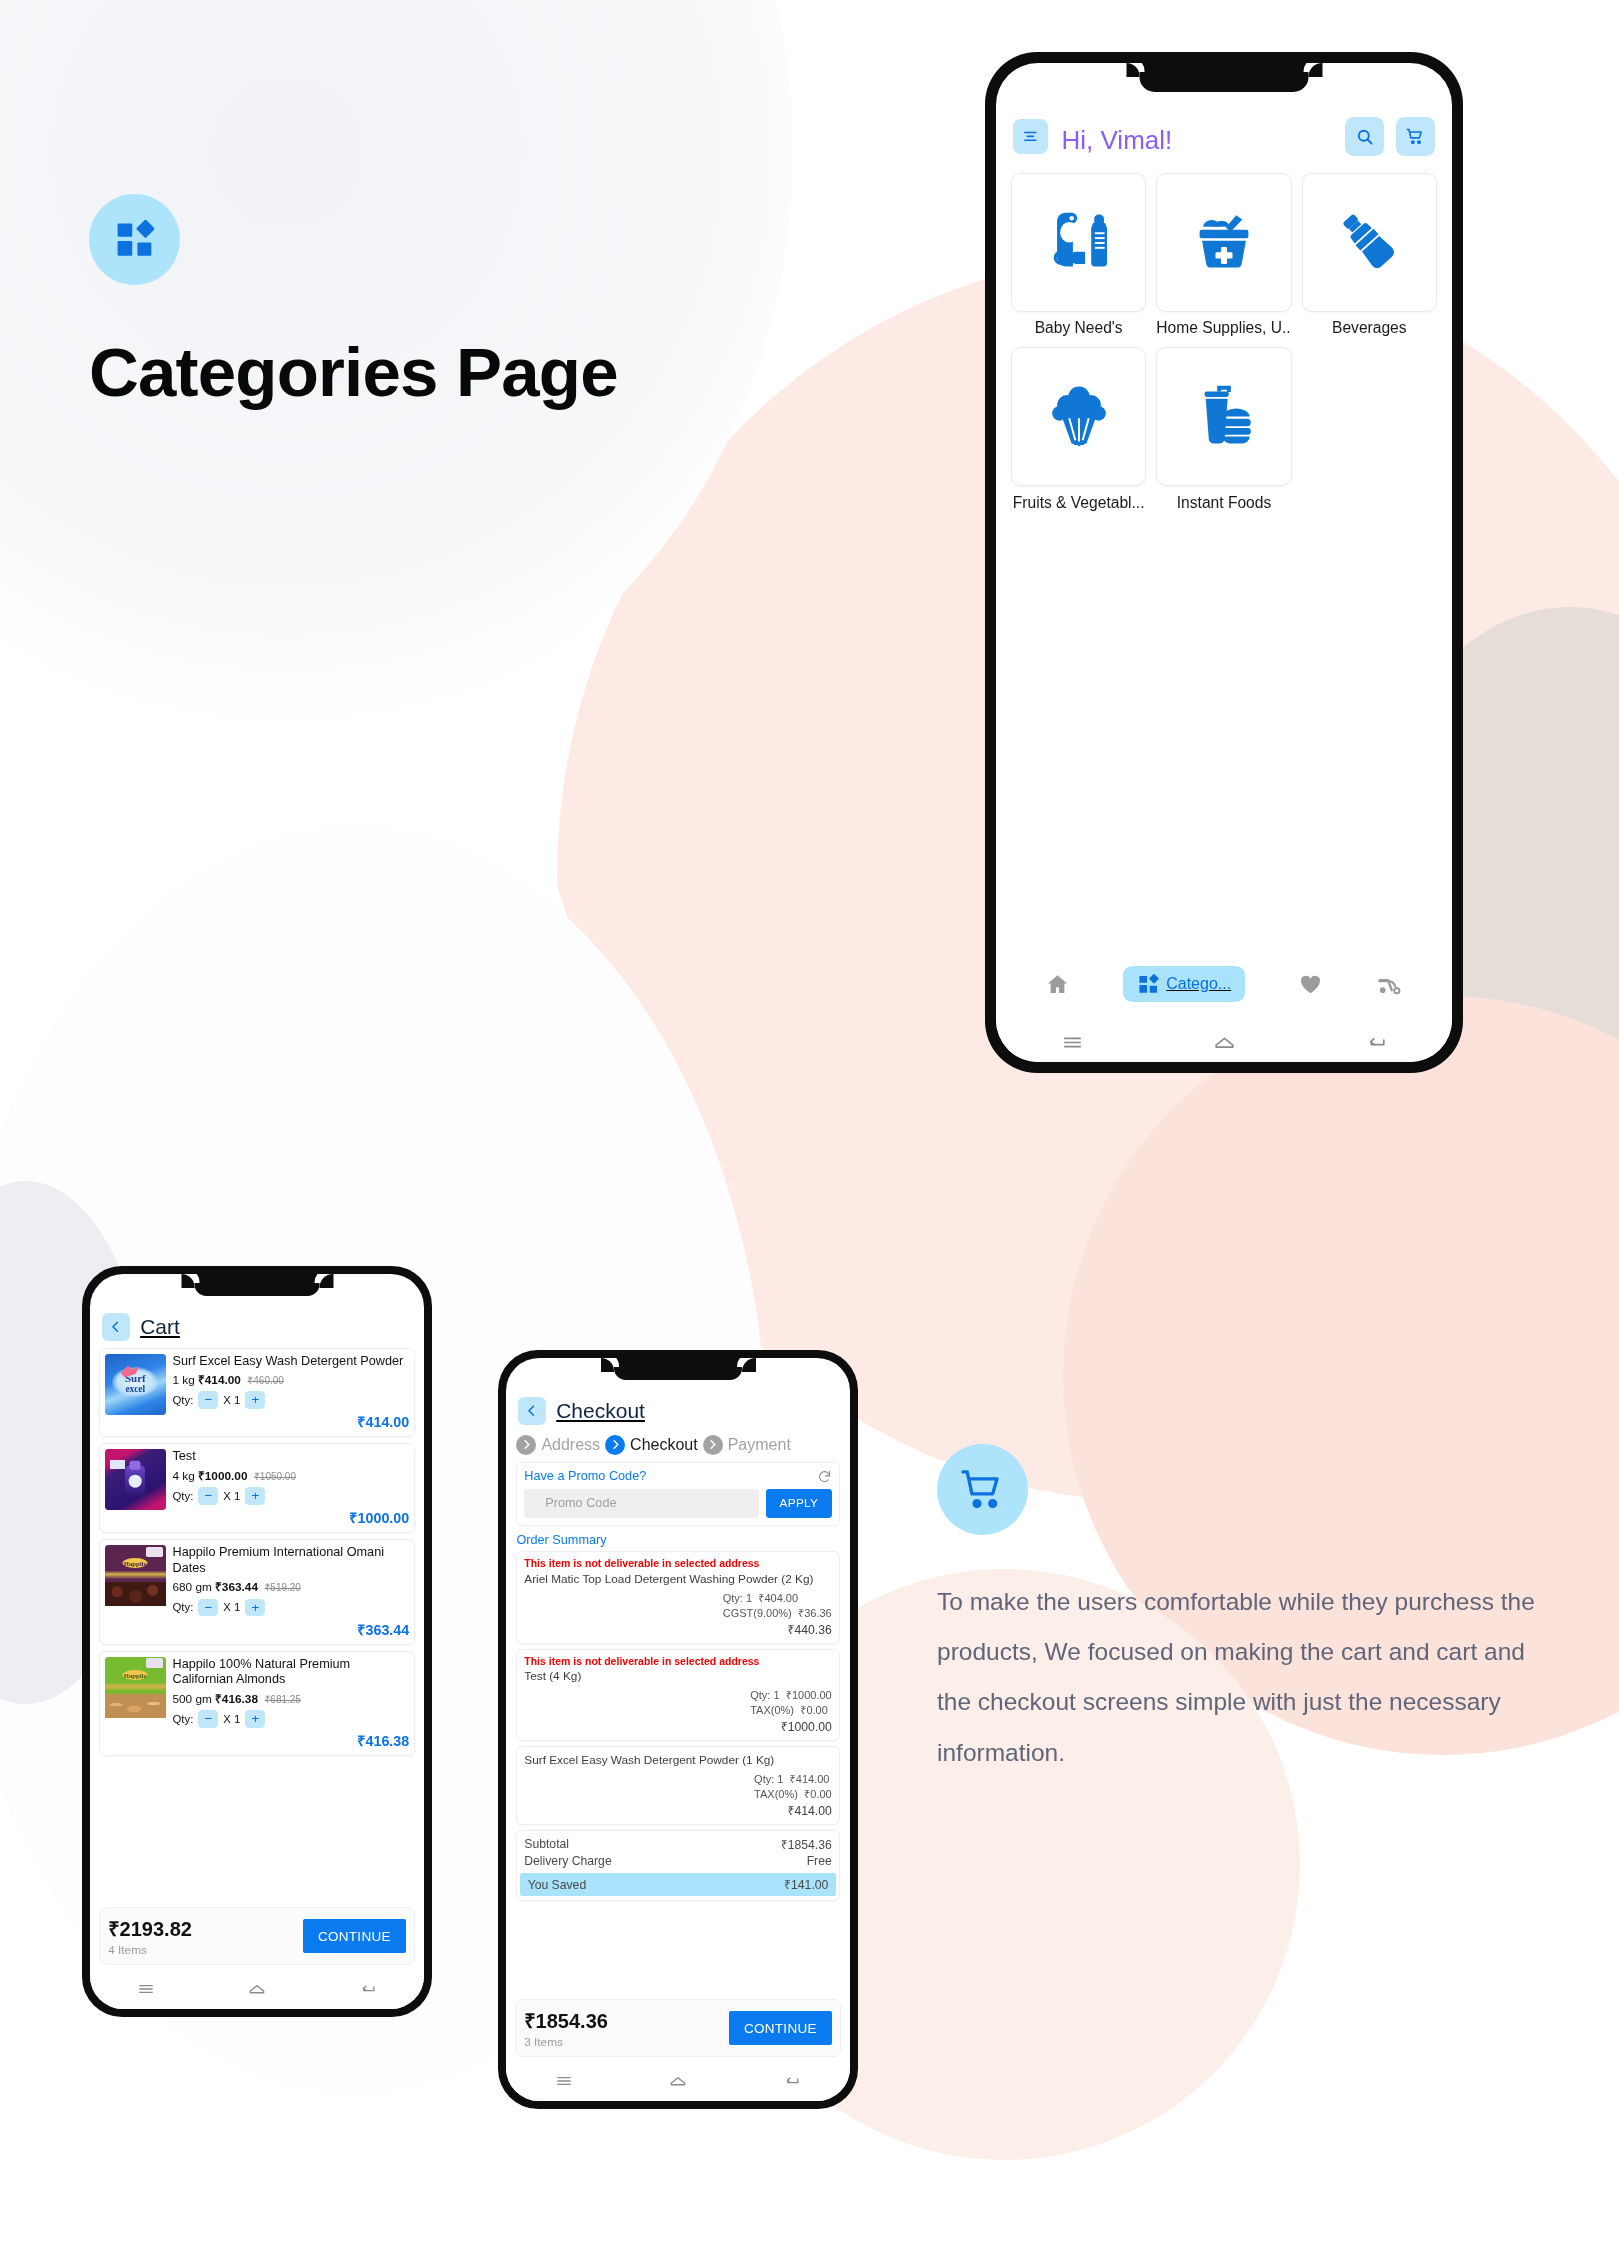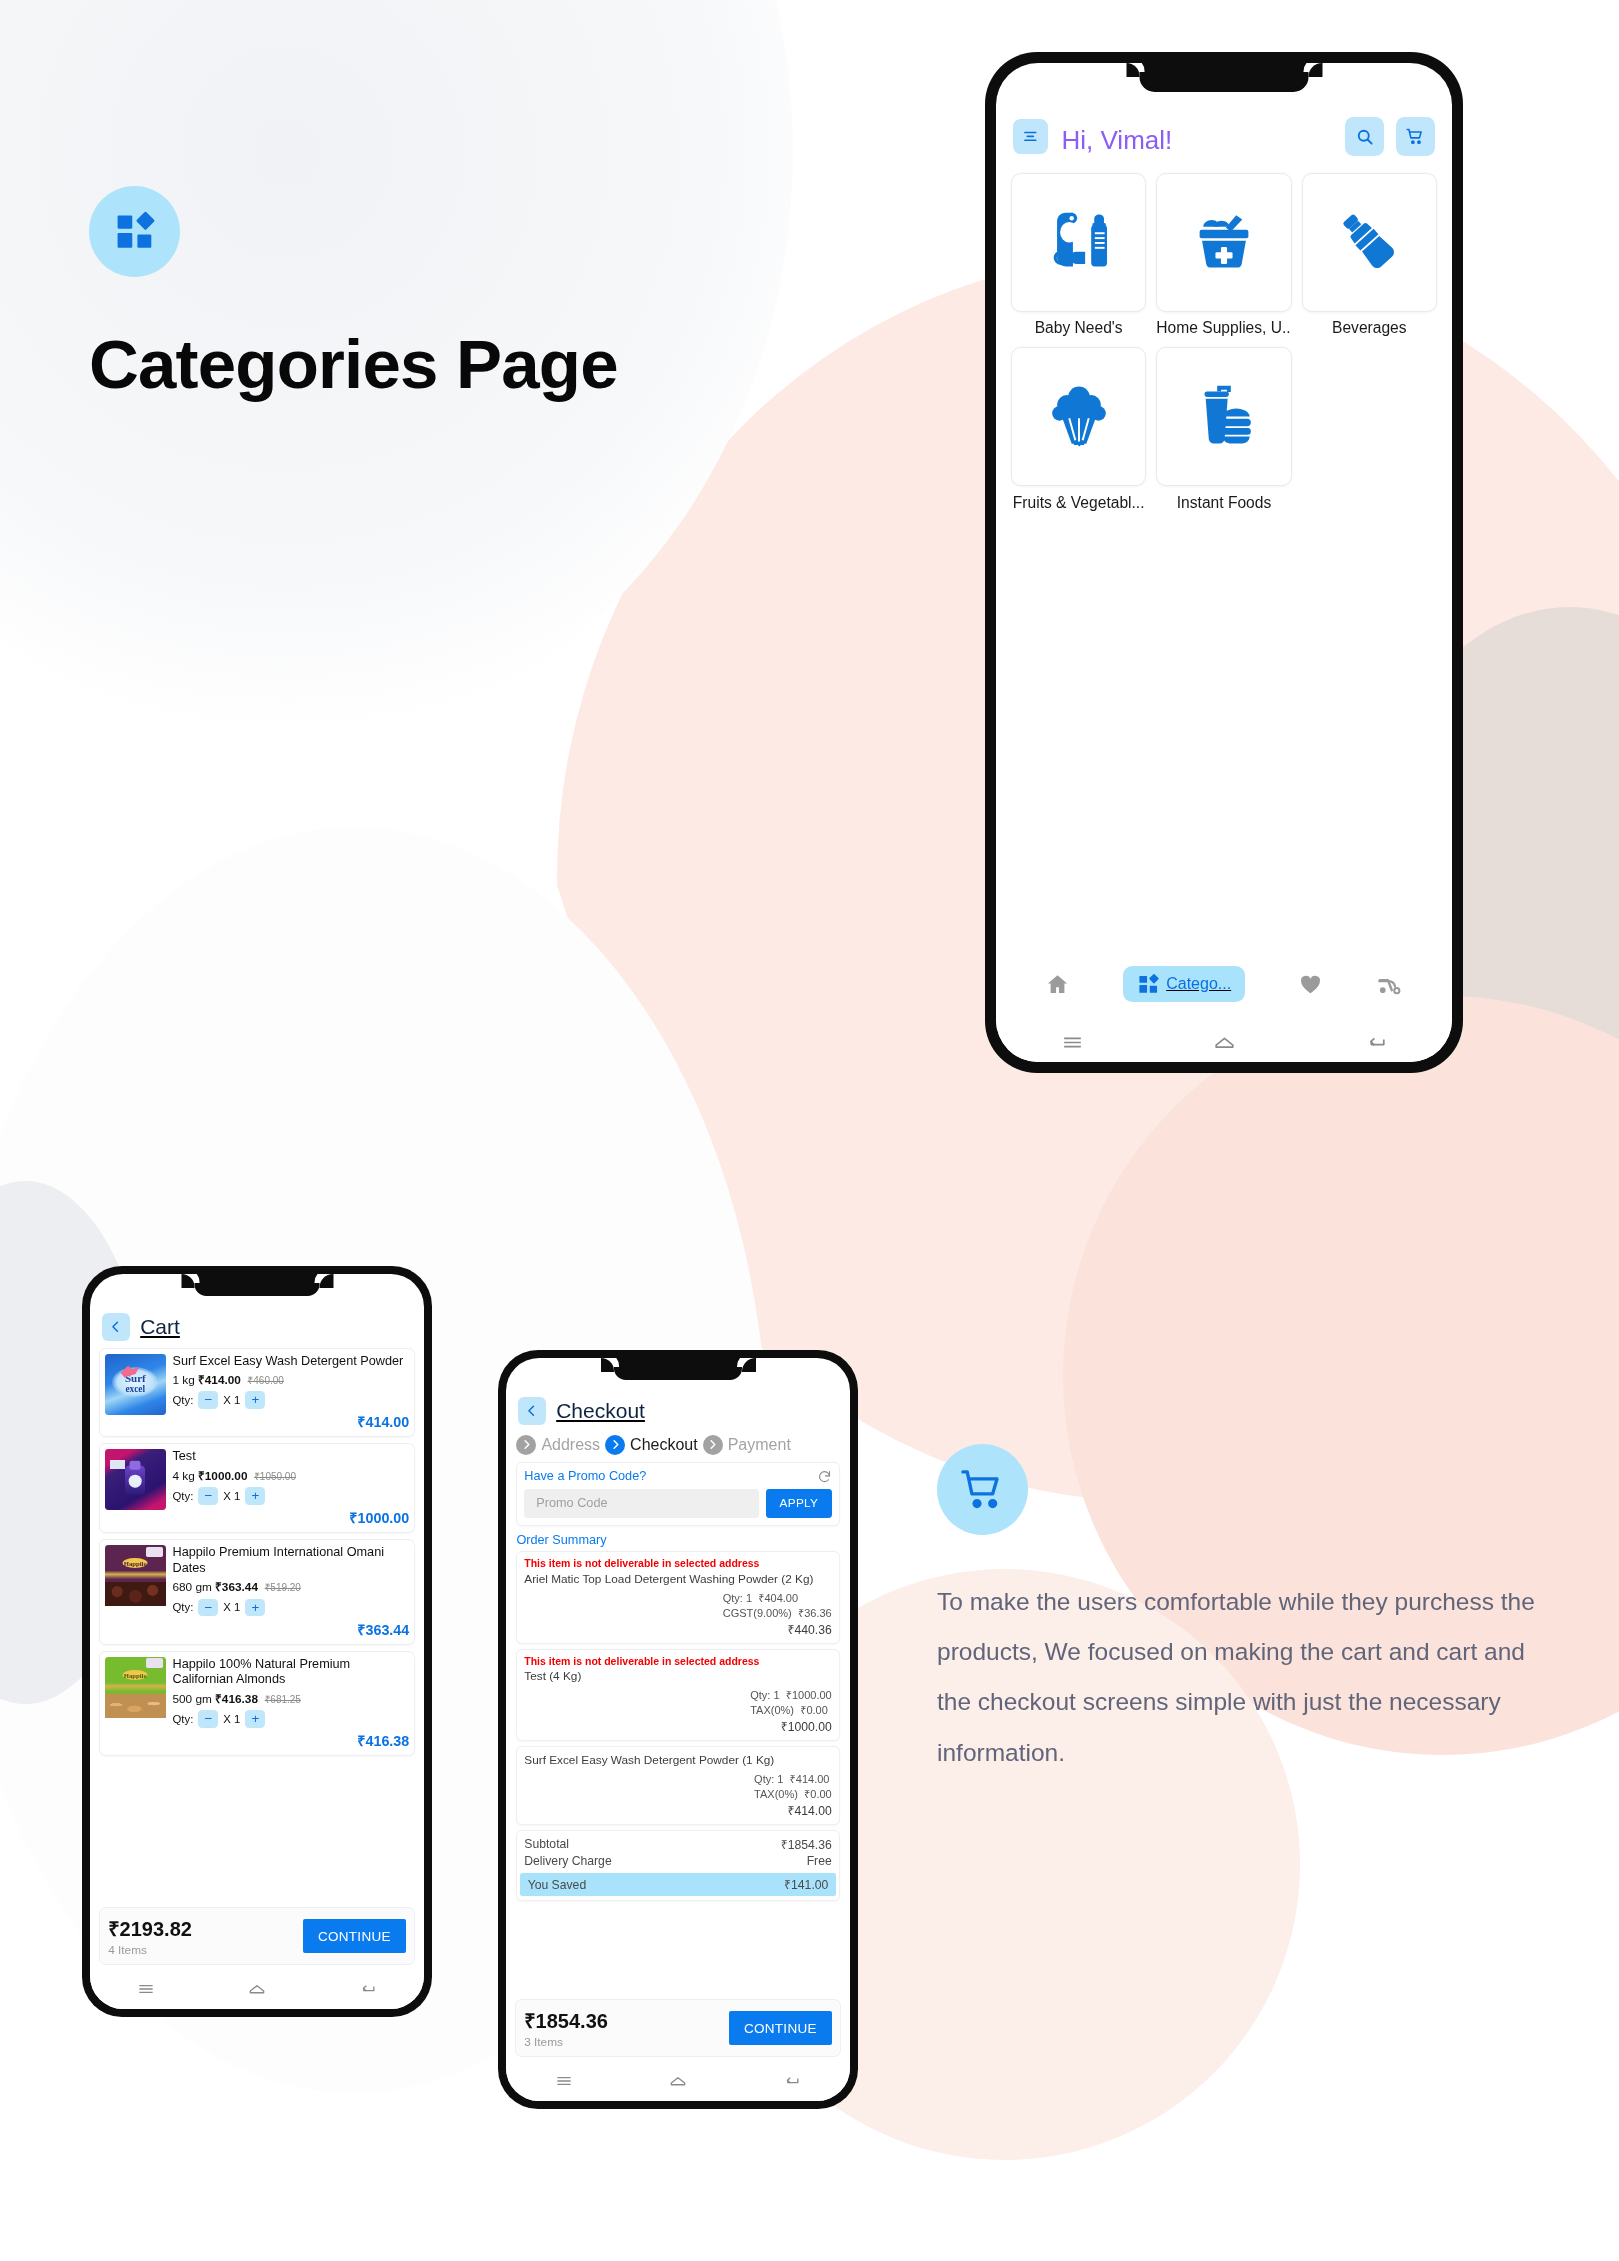--- a/index.html
+++ b/index.html
@@ -215,21 +215,21 @@
 
   .promo-card {
     margin:0 9.3px; background:#fff; border:0.8px solid #efeff1; border-radius:5.9px;
     padding:5.9px 7.6px 7.6px 7.6px; box-shadow:0 0.8px 1.7px rgba(0,0,0,.04);
   }
   .promo-head { display:flex; align-items:center; justify-content:space-between; }
   .promo-head .lbl { font-size:12.7px; color:#0a7bef; }
   .promo-row { display:flex; align-items:center; margin-top:5px; gap:6.7px; }
   .promo-input {
     flex:1; height:29px; background:#efefef; border-radius:3.4px;
-    display:flex; align-items:center; padding:0 12px;
+    display:flex; align-items:center; padding:0 21px;
     font-size:12.7px; color:#a0a0a0;
   }
   .btn-apply {
     background:#0a7bef; color:#fff; border-radius:3.4px;
     font-size:11.8px; padding:7.6px 13.5px; letter-spacing:0.3px;
   }
   .order-summary-title { font-size:12.7px; color:#0a7bef; padding:6.7px 10px 4.2px 10px; }
 
   .sumcard {
     margin:0 9.3px 5px 9.3px; background:#fff; border:0.8px solid #efeff1; border-radius:5.9px;
@@ -255,21 +255,21 @@
   <div class="blob blob-peach-big"></div>
   <div class="blob blob-tan-right"></div>
   <div class="blob blob-peach-right"></div>
   <div class="blob blob-peach-soft"></div>
   <div class="blob blob-white-left"></div>
   <div class="blob blob-white-mid"></div>
   <div class="blob blob-grey-top"></div>
   <div class="blob blob-grey-bl"></div>
 </div>
 
-<div class="section" style="left:89px; top:186px;">
+<div class="section" style="left:89px; top:194px;">
   <div class="round-badge">
     <svg width="44" height="44" viewBox="0 0 24 24">
       <rect x="2.5" y="3" width="8" height="7.2" rx="0.6" fill="#0d72e0"></rect>
       <rect x="2.5" y="12.6" width="8" height="8" rx="0.6" fill="#0d72e0"></rect>
       <rect x="13.3" y="13.4" width="7.6" height="7.2" rx="0.6" fill="#0d72e0"></rect>
       <rect x="14.0" y="2.2" width="7.4" height="7.4" rx="0.8" fill="#0d72e0" transform="rotate(45 17.7 5.9)"></rect>
     </svg>
   </div>
   <h1 class="headline" style="margin-top:52px;">Categories Page</h1>
 </div>

